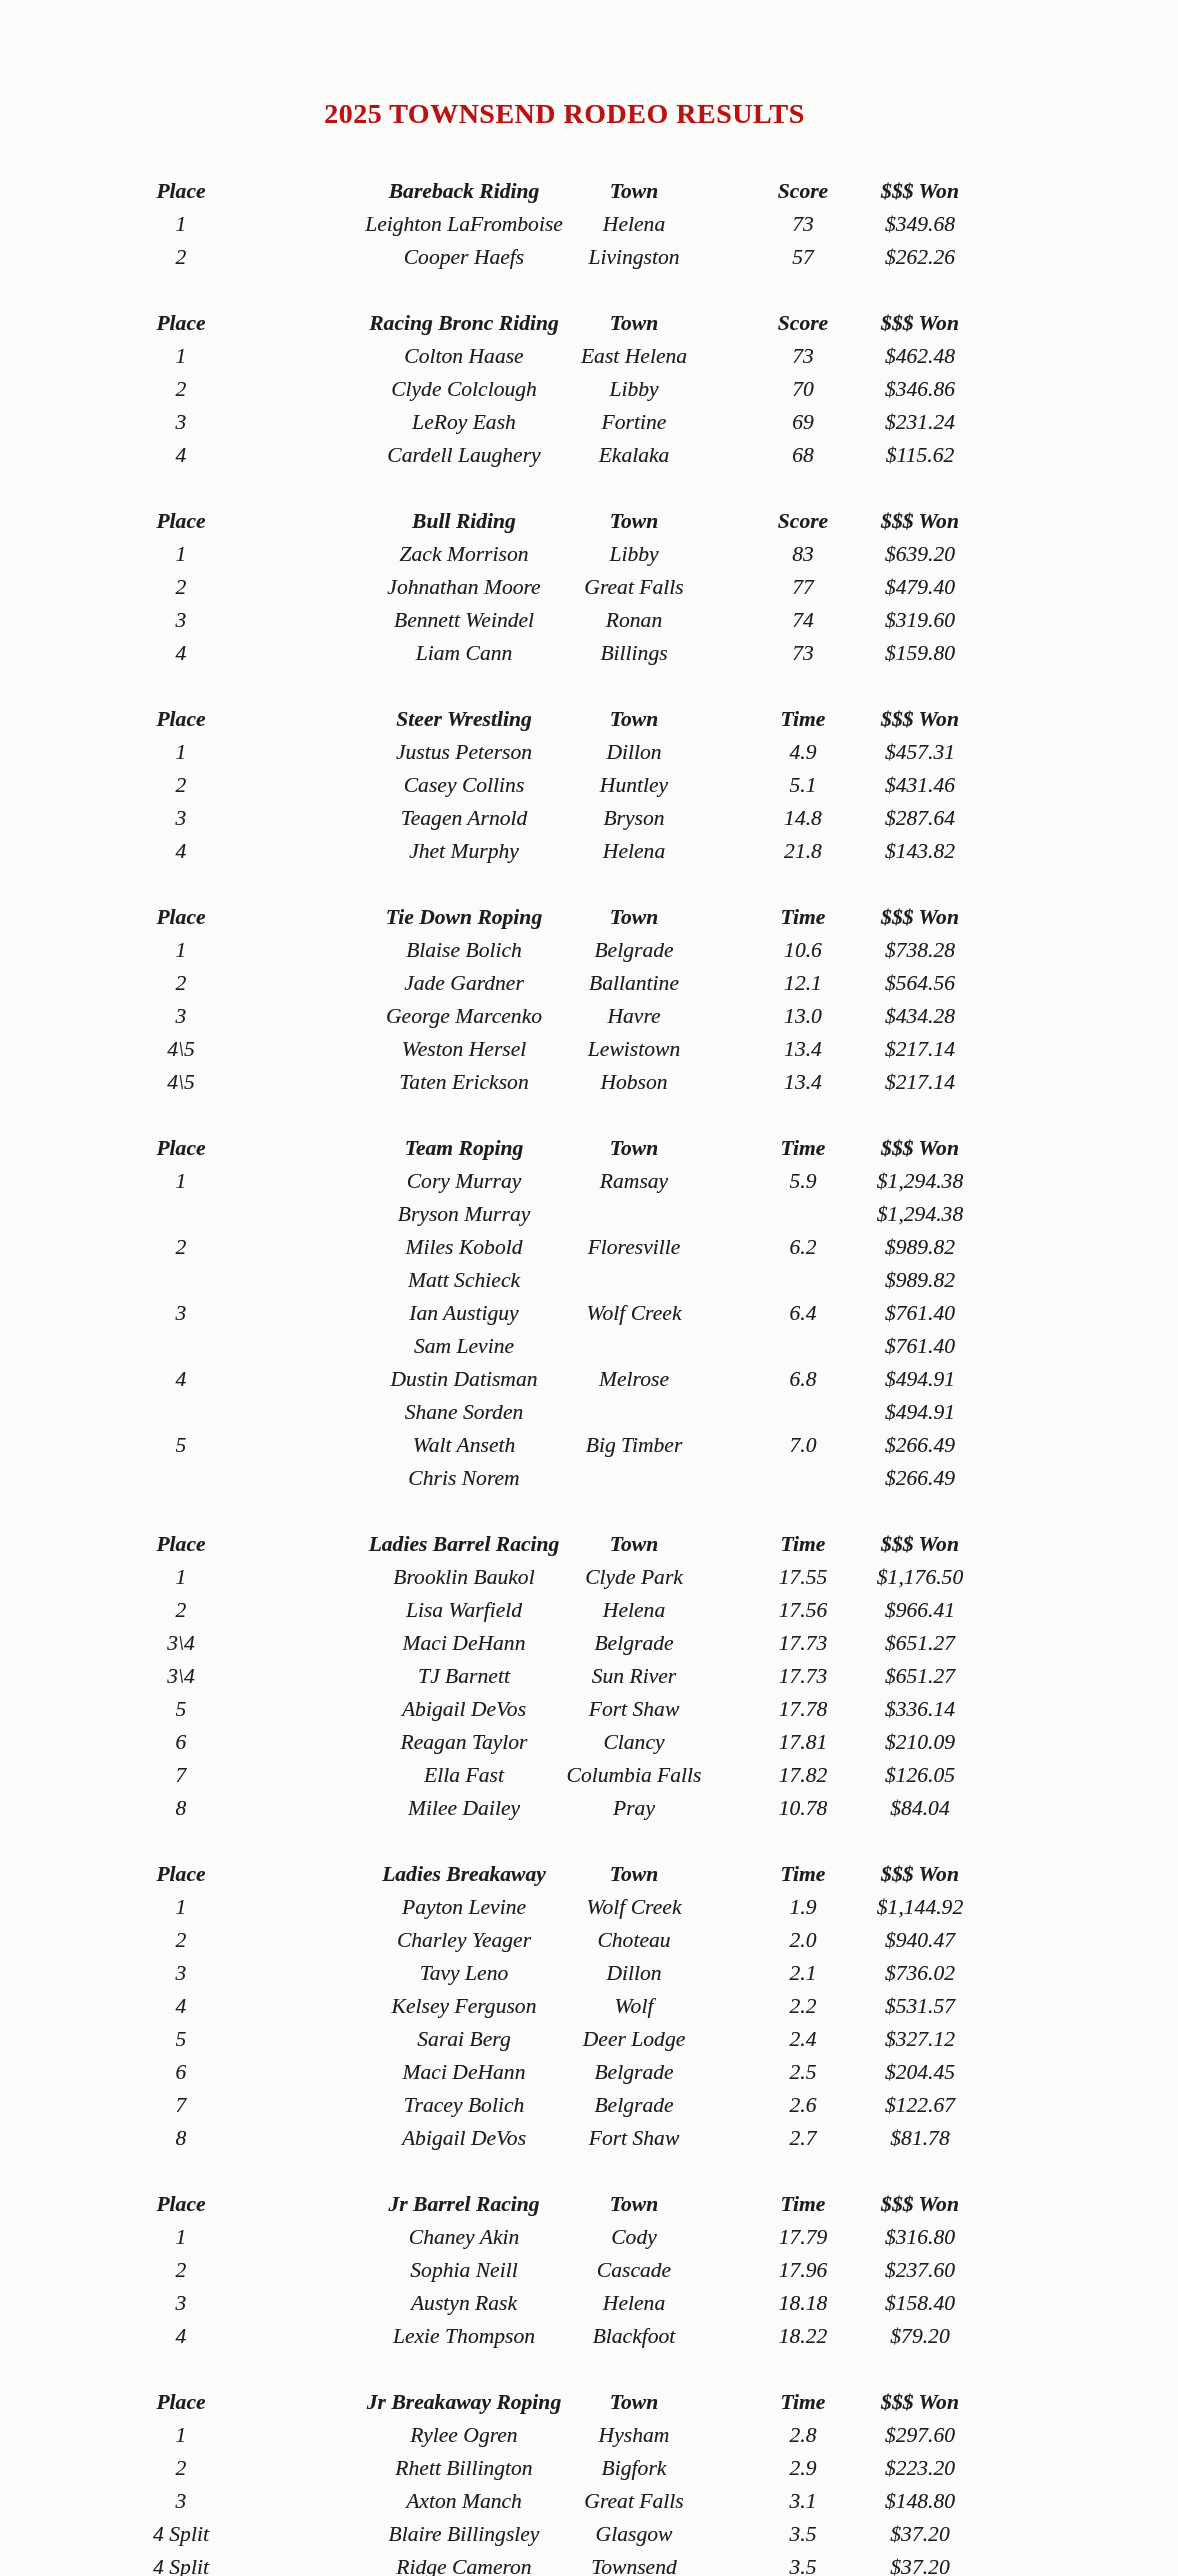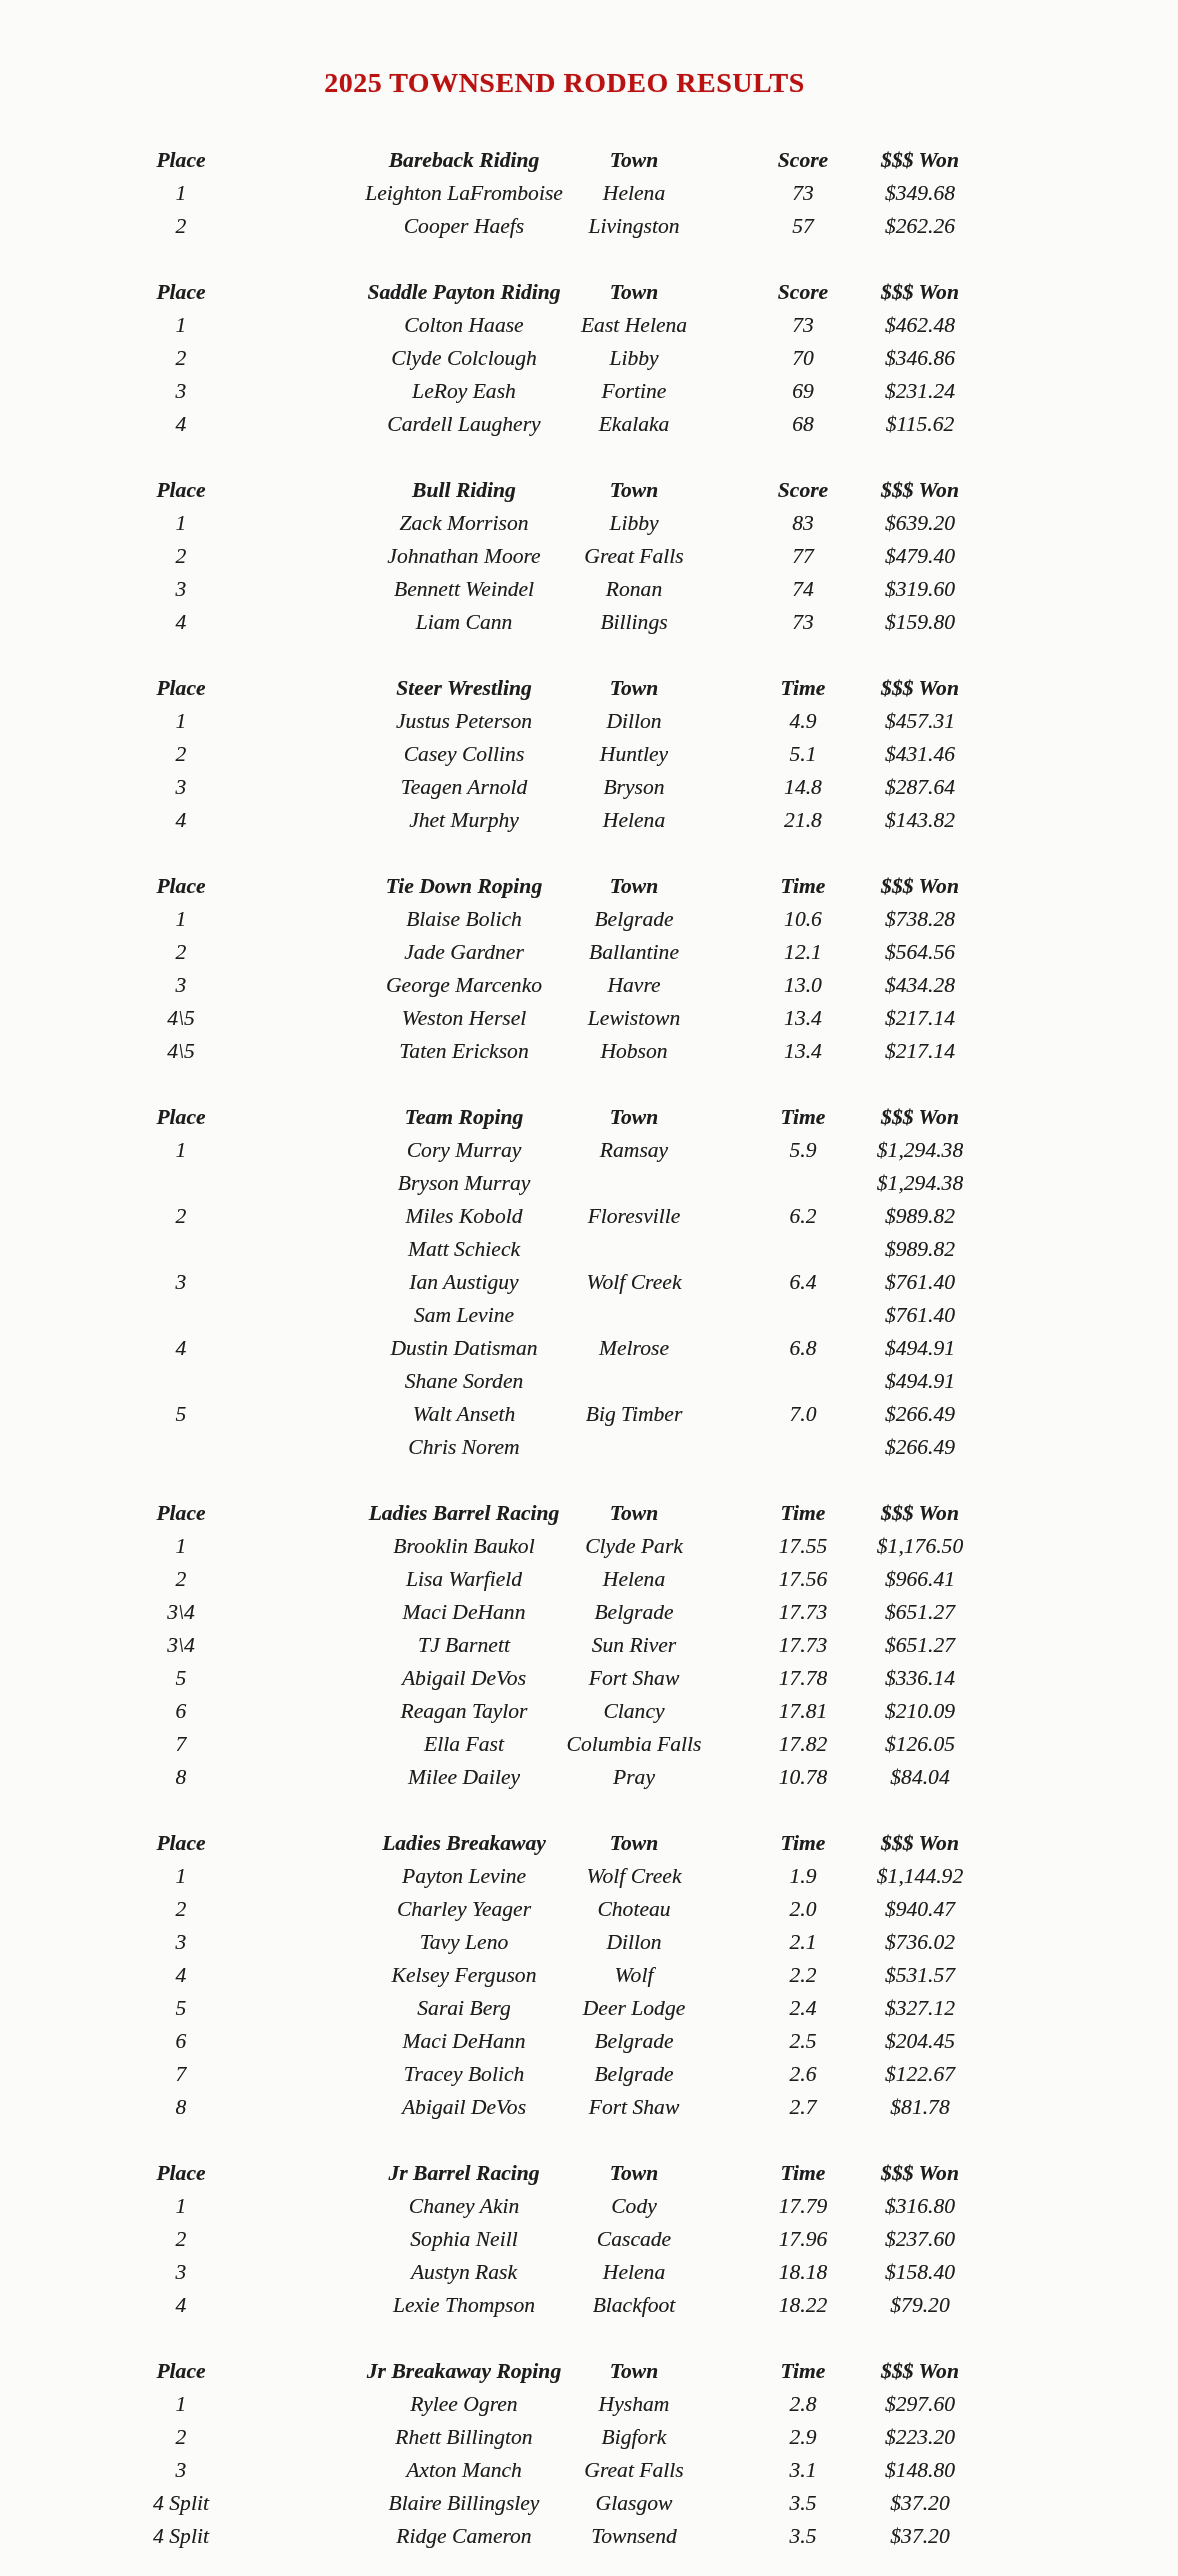--- a/index.html
+++ b/index.html
@@ -14,21 +14,21 @@
     color: #1d1d1d;
     overflow: hidden;
   }
   .page {
     position: relative;
     width: 1179px;
     height: 2592px;
   }
   .title-wrap {
     width: 1129px;
-    padding-top: 67px;
+    padding-top: 98px;
     margin-bottom: 45px;
     text-align: center;
   }
   .title {
     margin: 0;
     font-size: 28px;
     font-weight: bold;
     letter-spacing: 0.5px;
     color: #ba1111;
     text-shadow: 0 0 1px rgba(150, 10, 10, 0.35);
@@ -81,21 +81,21 @@
     <span class="cell c1">2</span>
     <span class="cell c2">Cooper Haefs</span>
     <span class="cell c3">Livingston</span>
     <span class="cell c4">57</span>
     <span class="cell c5">$262.26</span>
   </div>
       </section>
       <section class="event-section">
     <div class="row header-row">
       <span class="cell c1 hdr">Place</span>
-      <span class="cell c2 hdr">Saddle Payton Riding</span>
+      <span class="cell c2 hdr">Racing Bronc Riding</span>
       <span class="cell c3 hdr">Town</span>
       <span class="cell c4 hdr">Score</span>
       <span class="cell c5 hdr">$$$ Won</span>
     </div>
   <div class="row">
     <span class="cell c1">1</span>
     <span class="cell c2">Colton Haase</span>
     <span class="cell c3">East Helena</span>
     <span class="cell c4">73</span>
     <span class="cell c5">$462.48</span>

